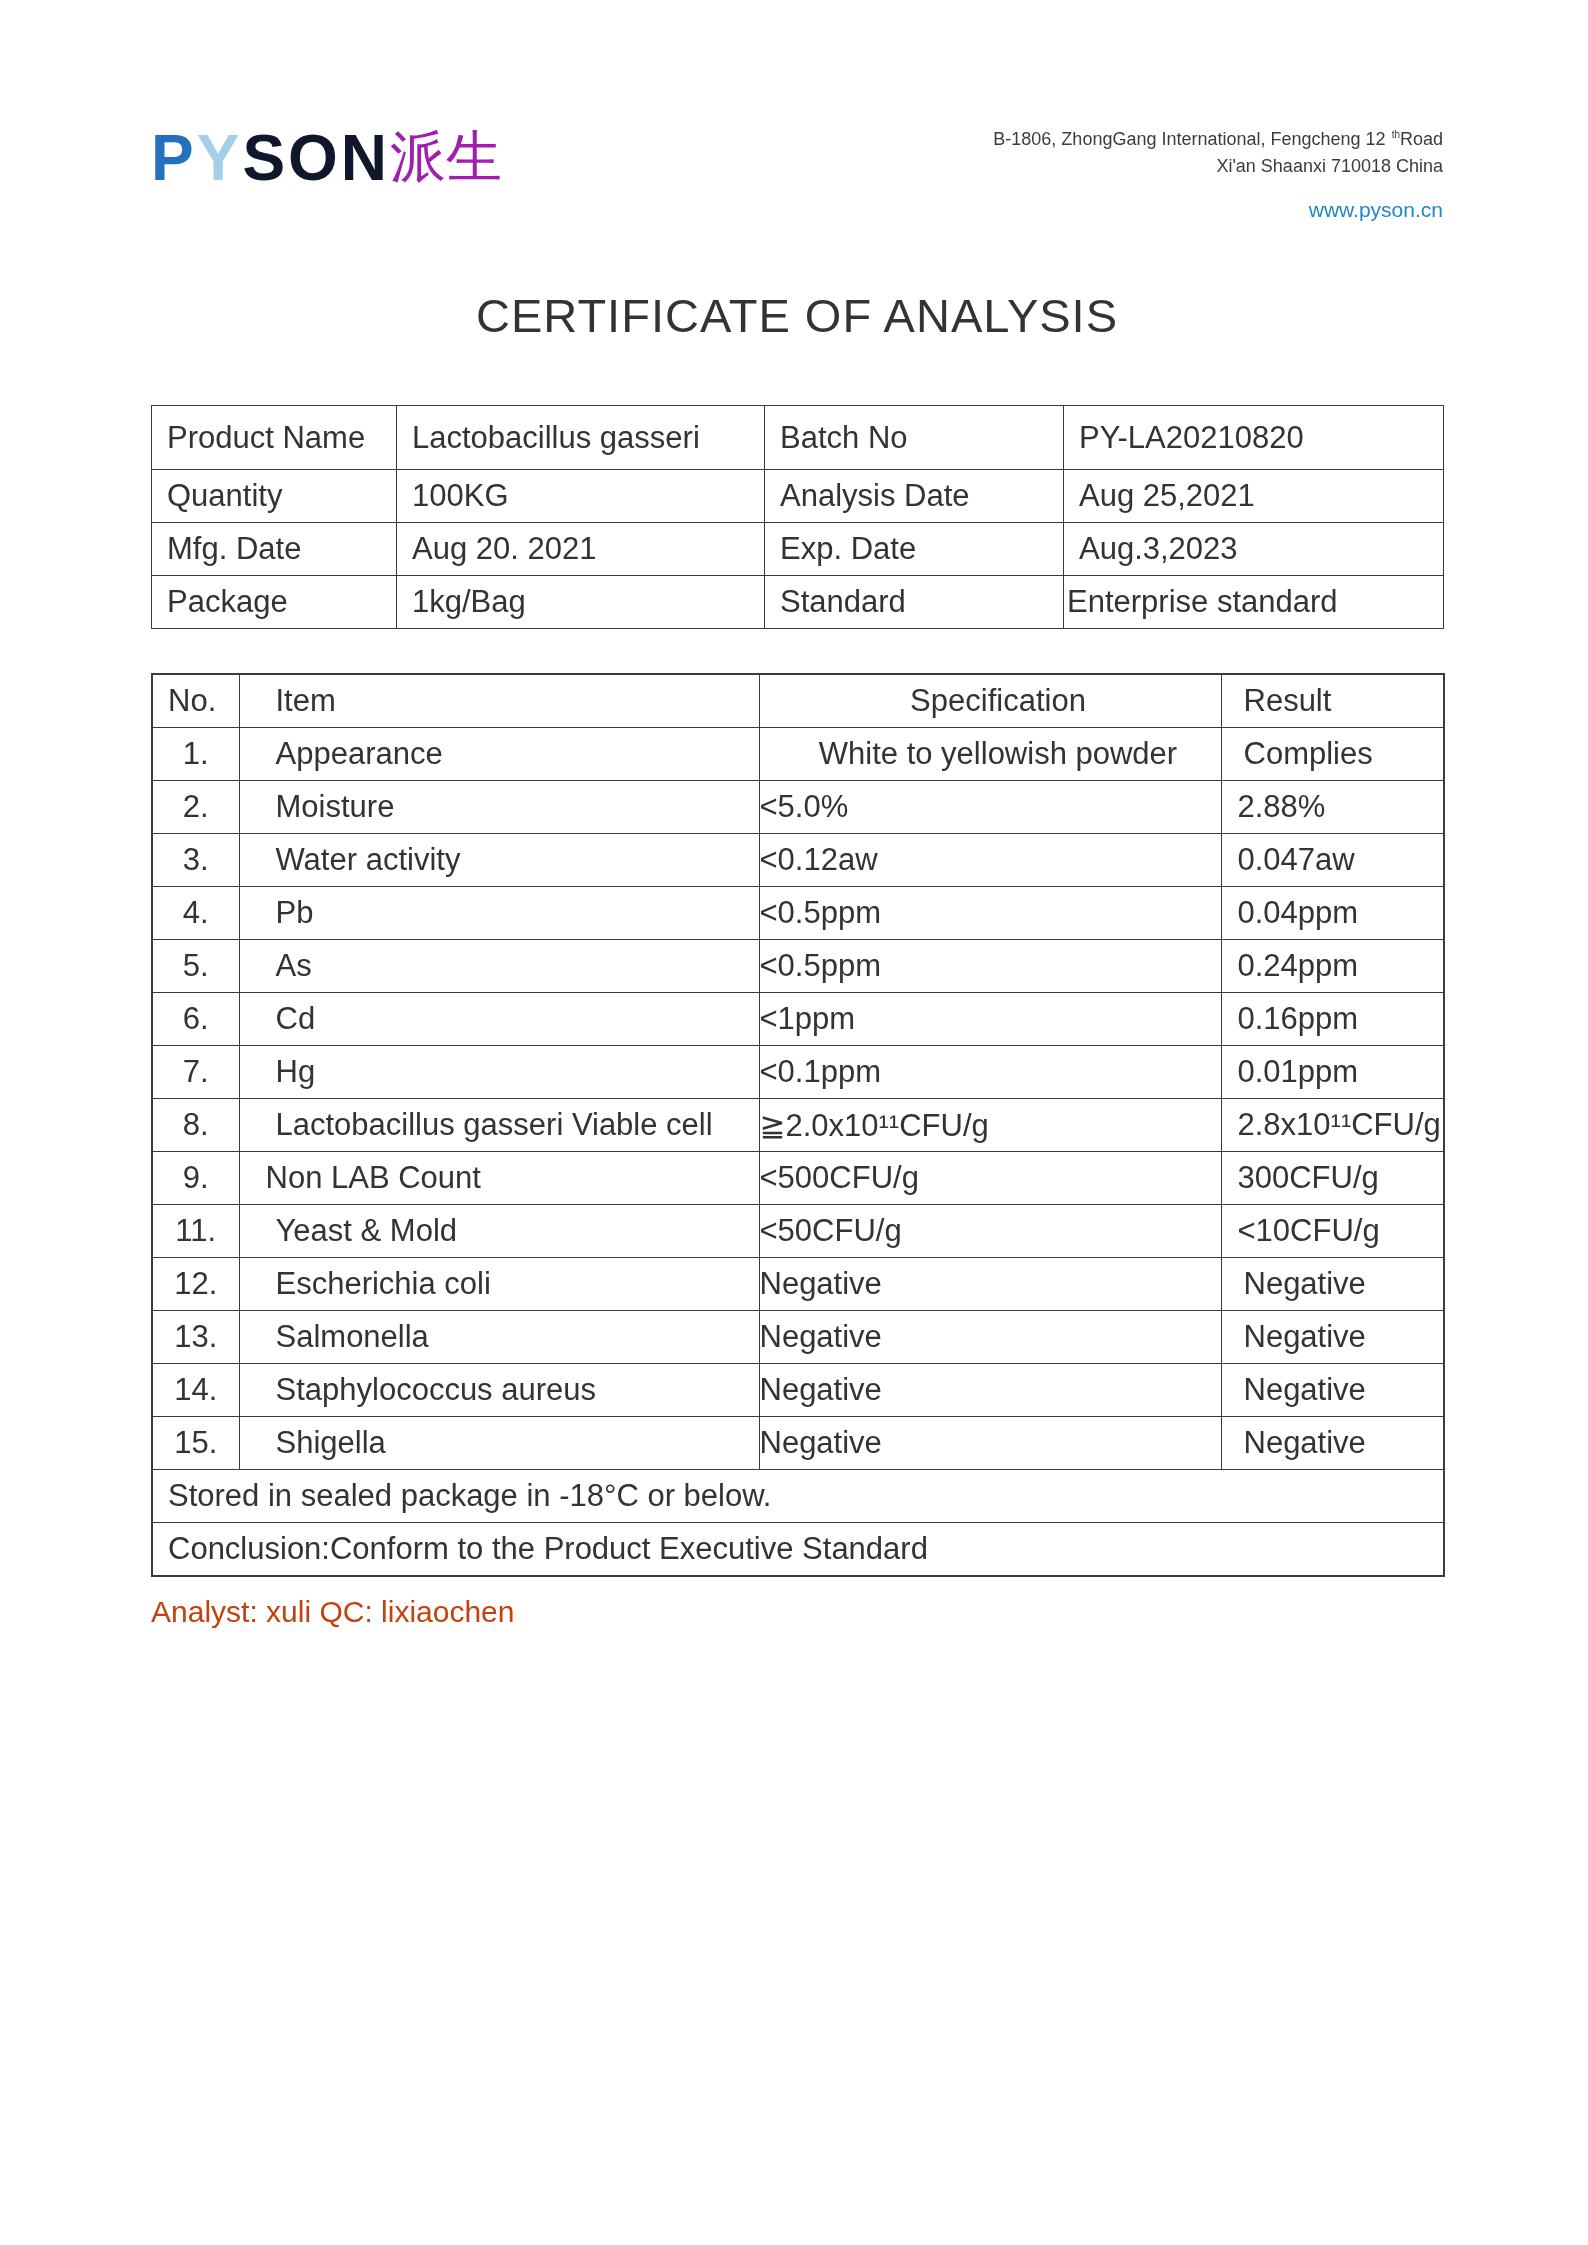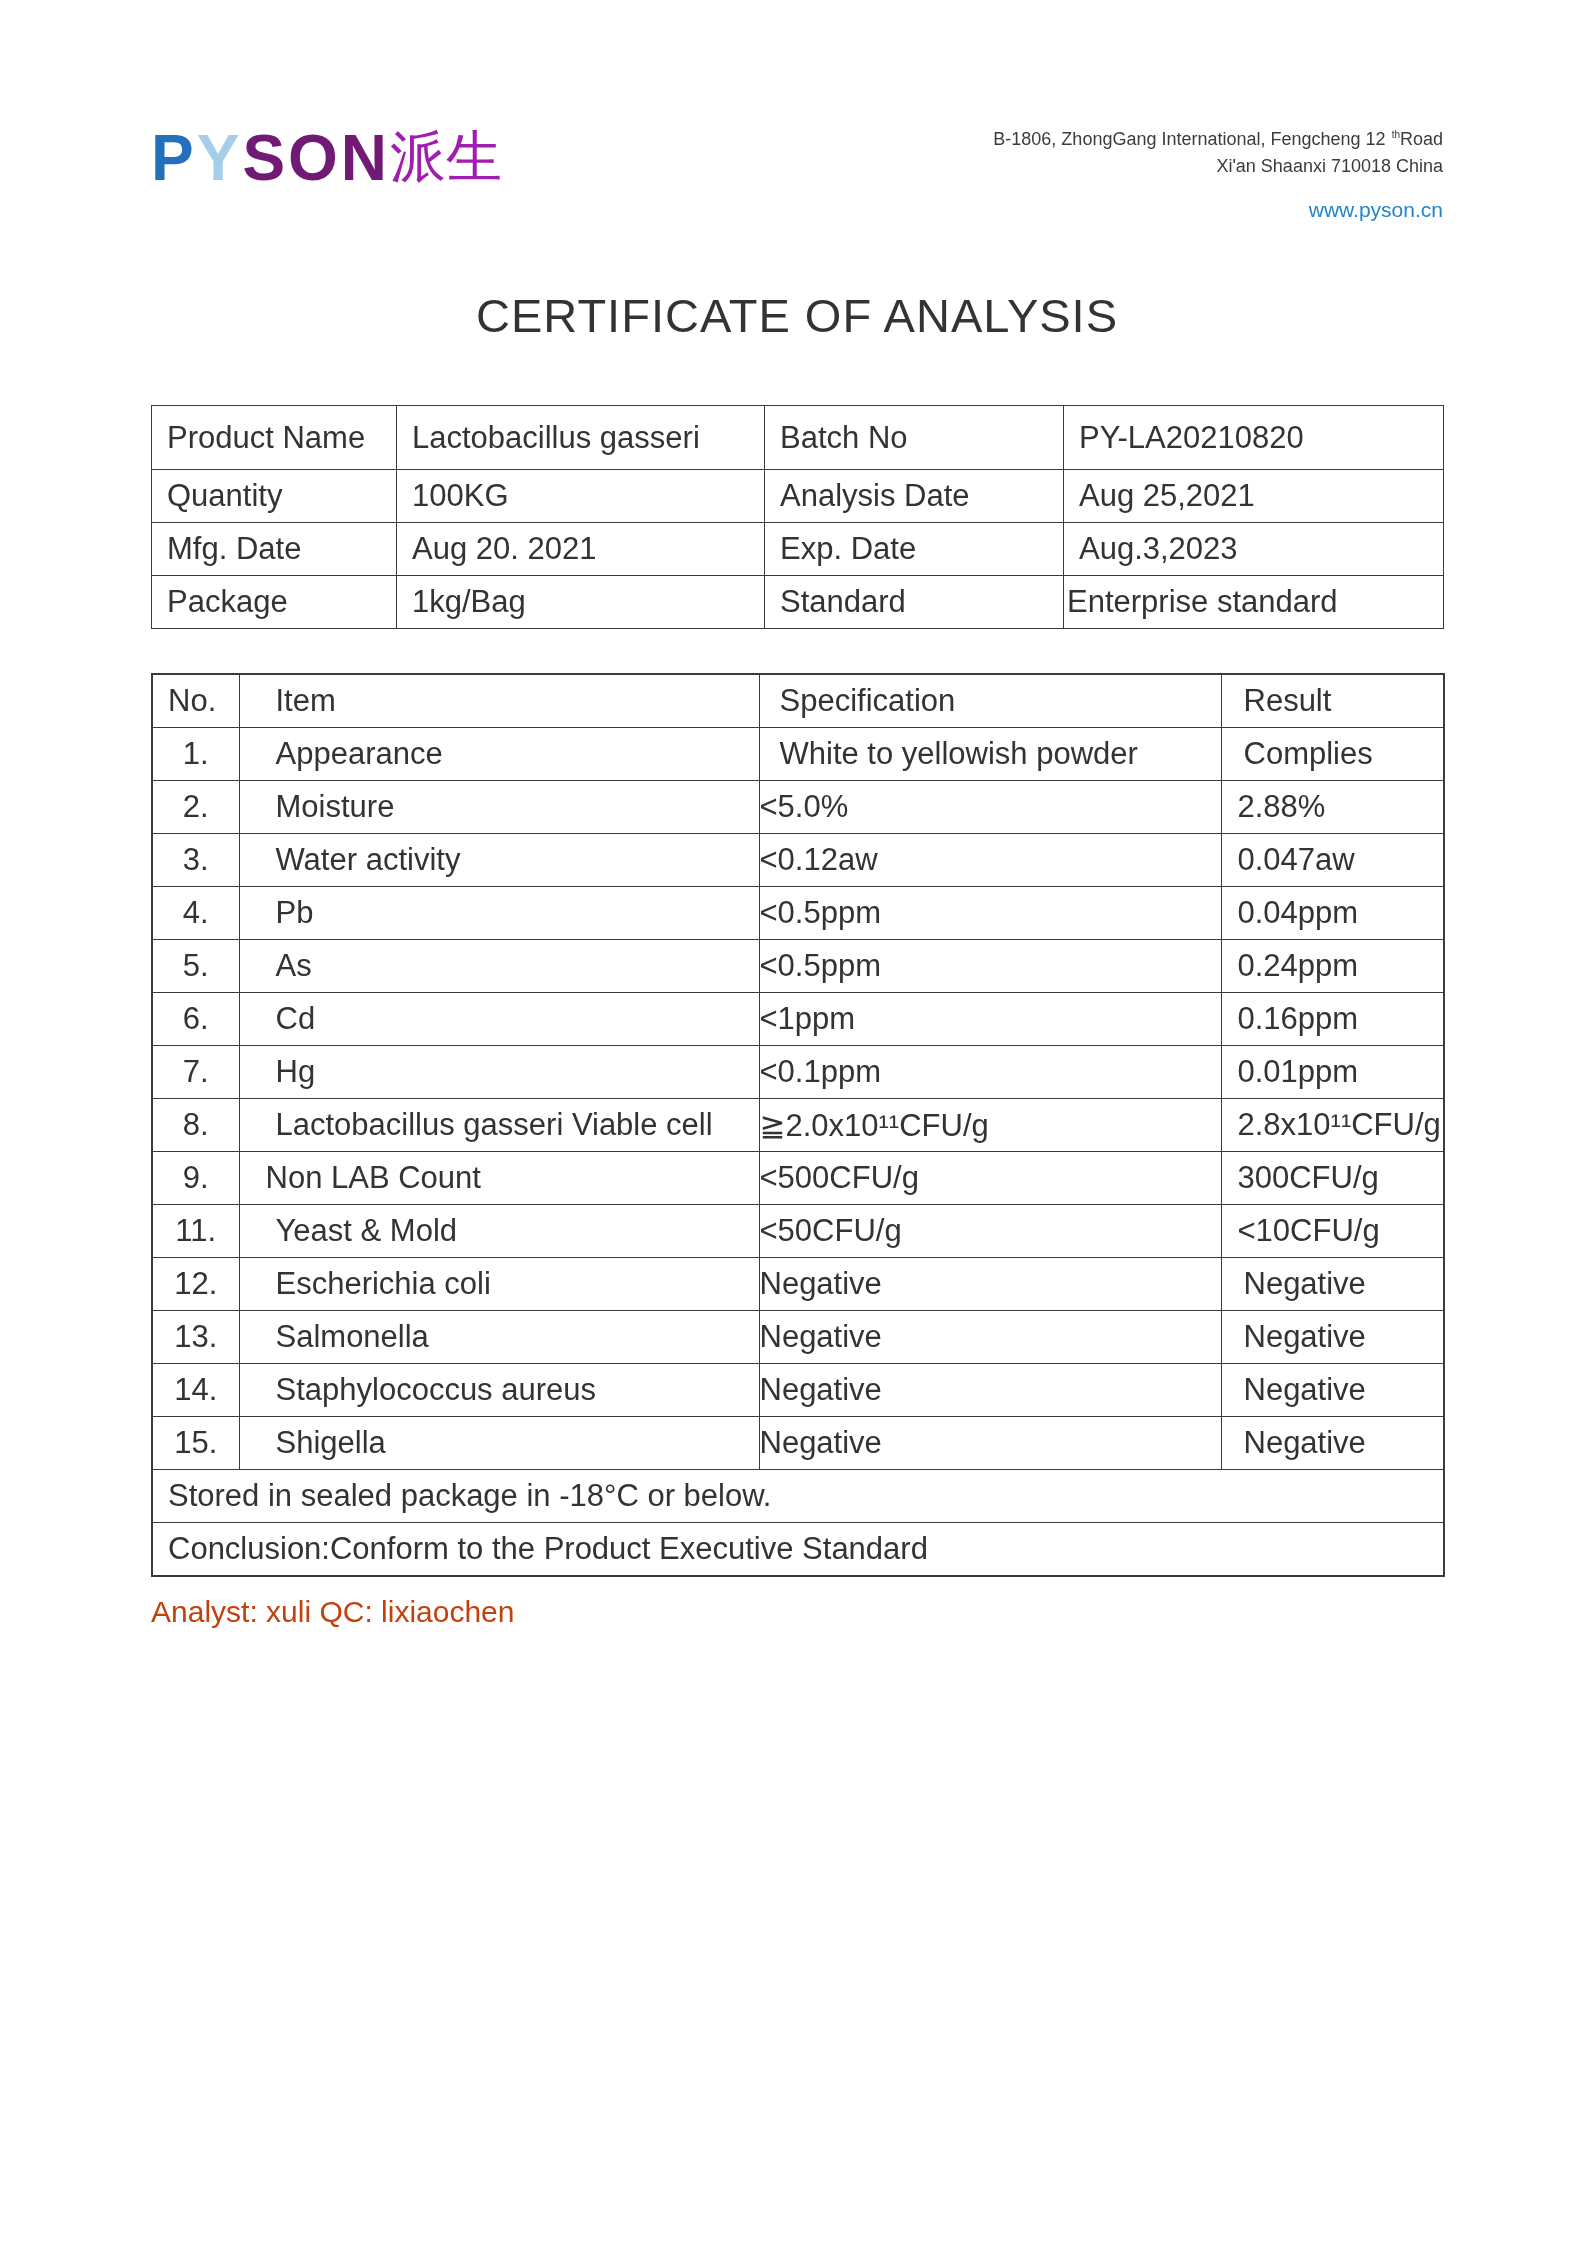--- a/index.html
+++ b/index.html
@@ -14,21 +14,21 @@
     padding:126px 145px 0 151px;
     overflow:hidden;
   }
 
   
   .header { display:flex; justify-content:space-between; align-items:flex-start; }
   .logo { line-height:1; white-space:nowrap; }
   .logo-en { font-size:64px; font-weight:bold; letter-spacing:3px; }
   .logo-p   { color:#2570bd; }
   .logo-y   { color:#a6cde9; }
-  .logo-son { color:#701a75; }
+  .logo-son { color:#0f172a; }
   .logo-cn  { font-size:56px; font-weight:normal; color:#a21caf; vertical-align:4px; }
 
   .header-right { text-align:right; }
   .address { font-size:18px; color:#3c3c3c; line-height:1.5; }
   .address sup { font-size:10px;padding-left:6px; }
   .website { color:#2186c8; font-size:21px; margin-top:18px; }
 
   
   .title {
     margin:66px 0 0 0;
@@ -48,21 +48,21 @@
   .info-table tr:first-child td { height:63px; }
   .info-table td.flush { padding-left:3px; }
 
   .analysis-table { margin-top:44px; border:2px solid #3b3b3b; }
   .analysis-table td { padding:0 4px; }
   td.c-no   { text-align:center; padding:0; }
   td.c-no.head { text-align:left; padding-left:15px; }
   td.c-item { padding-left:36px; }
   td.c-item.indent { padding-left:26px; }
   td.c-spec { padding-left:0; }
-  td.c-spec.padded { padding-left:20px; }
+  td.c-spec.padded { padding-left:20px;text-align:center; }
   td.c-res  { padding-left:16px; }
   td.c-res.padded { padding-left:22px; }
   td.span-row { padding-left:15px; }
 
   
   .footer-line { margin-top:18px; font-size:30px; color:#c2410c; }
 </style>
 </head>
 <body>
 

